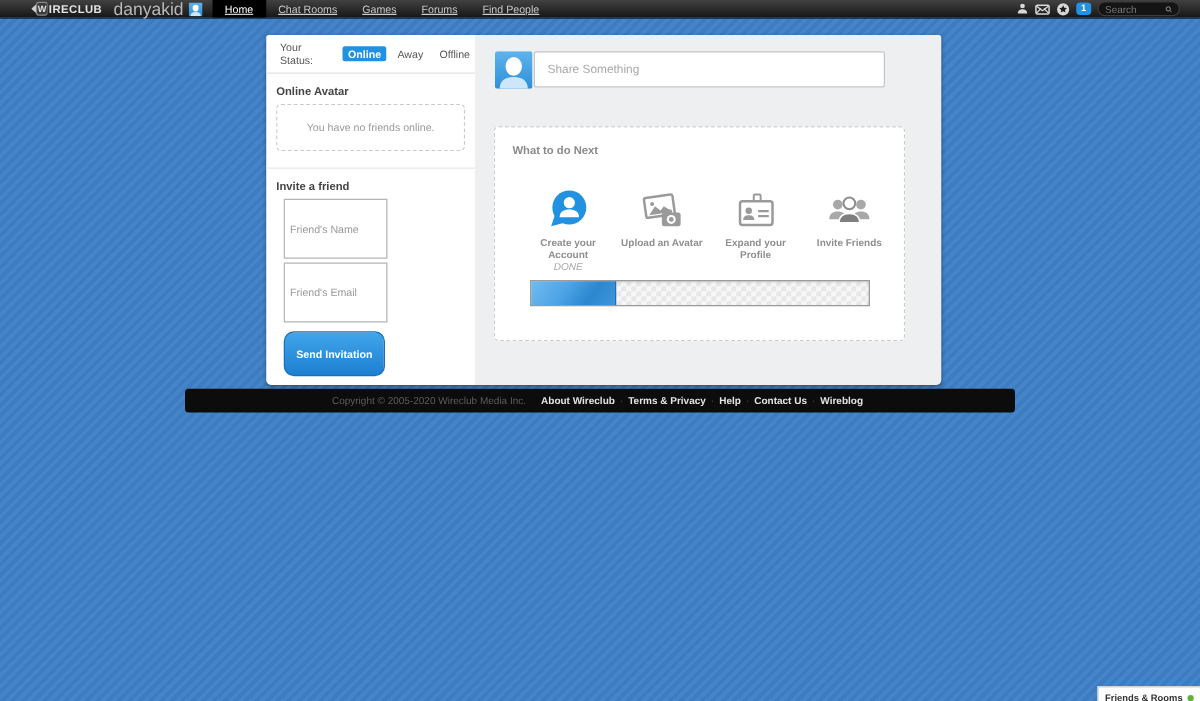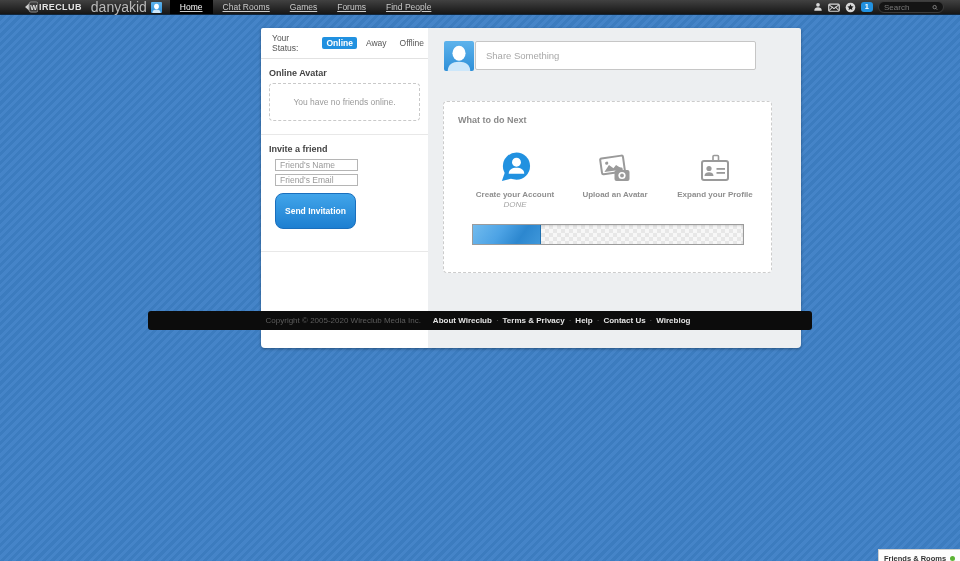--- a/index.html
+++ b/index.html
@@ -26,33 +26,33 @@
   .nav-item { font-size:8.5px; color:#c9c9c9; padding:0 10px; display:flex; align-items:center; height:100%; cursor:pointer; }
   .nav-item.active { background:#000; color:#fff; }
   .nav-right { margin-left:auto; display:flex; align-items:center; gap:5px; margin-right:16px; }
   .nav-icon { display:flex; align-items:center; cursor:pointer; }
   .badge { background:#2191e0; color:#fff; font-size:7.5px; font-weight:bold; border-radius:3px; padding:1px 4px; line-height:1; }
   .search-box { display:flex; align-items:center; background:#141414; border:1px solid #3b3b3b; border-radius:8px; height:12px; padding:0 5px; width:66px; }
   .search-box input { background:transparent; border:none; outline:none; color:#aaa; font-size:8px; width:48px; font-family:inherit; }
   .search-box input::placeholder { color:#777; }
 
   
-  .main-panel { position:absolute; left:213px; top:28px; width:540px; height:320px; display:flex;
-    border-radius:2px 2px 4px 4px; box-shadow:0 1px 3px rgba(0,0,0,.35);margin-left:48px; }
+  .main-panel { position:absolute; left:213px; top:28px; width:540px; height:280px; display:flex;
+    border-radius:2px 2px 4px 4px; box-shadow:0 1px 3px rgba(0,0,0,.35); }
   .sidebar { width:167px; background:#fff; border-radius:2px 0 0 4px; }
   .content { flex:1; background:#edeff1; border-radius:0 2px 4px 0; position:relative; }
 
   .status-row { display:flex; align-items:center; gap:5px; padding:5px 0 5px 11px; border-bottom:1px solid #e2e2e2; font-size:8.5px; color:#555; }
   .status-pill { font-size:8.5px; color:#555; padding:1px 4px; cursor:pointer; }
   .status-pill.selected { background:#2191e0; color:#fff; border-radius:2px; font-weight:bold; }
   .sb-heading { font-size:9px; font-weight:bold; color:#444; margin:9px 8px 5px; }
   .no-friends-box { margin:0 8px; border:1px dashed #c9c9c9; border-radius:4px; height:38px;
     display:flex; align-items:center; justify-content:center; font-size:8.5px; color:#9a9a9a; }
   .sb-divider { border-top:1px solid #e8e8e8; margin-top:13px; }
-  .invite-input { display:block; width:83px; margin:0 0 3px 14px; border:1px solid #b5b5b5; font-size:8.5px; color:#444; padding:0 4px; font-family:inherit; }
+  .invite-input { display:block; width:83px; margin:0 0 3px 14px; border:1px solid #b5b5b5; font-size:8.5px; color:#444; padding:18px 4px; font-family:inherit; }
   .invite-input::placeholder { color:#999; }
   .send-btn { margin:4px 0 9px 14px; background:linear-gradient(#41a5ea,#1d7fd1); border:1px solid #1a6fbd; border-radius:8px;
     color:#fff; font-size:8.5px; font-weight:bold; padding:12px 9px; font-family:inherit; cursor:pointer; }
 
   .content-avatar { position:absolute; left:16px; top:13px; width:30px; height:30px; border-radius:2px; overflow:hidden; }
   .share-input { position:absolute; left:47px; top:13px; width:281px; height:29px; border:1px solid #c6c6c6; border-radius:2px;
     background:#fff; font-size:9.5px; color:#444; padding:0 10px; font-family:inherit; }
   .share-input::placeholder { color:#a8a8a8; }
 
   .todo-panel { position:absolute; left:15px; top:73px; width:329px; height:172px; background:#fff; border:1px dashed #ccc; border-radius:4px; }
@@ -234,20 +234,33 @@
               <rect x="4" y="8" width="26" height="19" rx="2" fill="#fff" stroke="#9a9a9a" stroke-width="2"></rect>
               <circle cx="11" cy="15.5" r="2.6" fill="#9a9a9a"></circle>
               <path d="M6.5 23 c0-2.8 2.1-3.8 4.5-3.8 s4.5 1 4.5 3.8 z" fill="#9a9a9a"></path>
               <rect x="18.5" y="15" width="8.5" height="1.8" fill="#9a9a9a"></rect>
               <rect x="18.5" y="19" width="8.5" height="1.8" fill="#9a9a9a"></rect>
             </svg>
           </div>
           <div class="todo-label">Expand your Profile</div>
         </div>
 
+        <div class="todo-item">
+          <div class="todo-icon">
+            <svg width="37" height="29" viewBox="0 0 38 29">
+              <circle cx="9.5" cy="8.5" r="4" fill="#a8a8a8"></circle>
+              <path d="M2.5 20.5 c0-4.5 3.1-6.3 7-6.3 s7 1.8 7 6.3 z" fill="#a8a8a8"></path>
+              <circle cx="28.5" cy="8.5" r="4" fill="#a8a8a8"></circle>
+              <path d="M21.5 20.5 c0-4.5 3.1-6.3 7-6.3 s7 1.8 7 6.3 z" fill="#a8a8a8"></path>
+              <circle cx="19" cy="7.5" r="4.8" fill="#fff" stroke="#8c8c8c" stroke-width="1.6"></circle>
+              <path d="M10.5 23.5 c0-5.5 3.8-7.6 8.5-7.6 s8.5 2.1 8.5 7.6 z" fill="#7f7f7f" stroke="#fff" stroke-width="1.2"></path>
+            </svg>
+          </div>
+          <div class="todo-label">Invite Friends</div>
+        </div>
 
       </div>
 
       <div class="progress-track">
         <div class="progress-fill" style="width: 25%;"></div>
       </div>
     </div>
   </div>
 </div>
 

